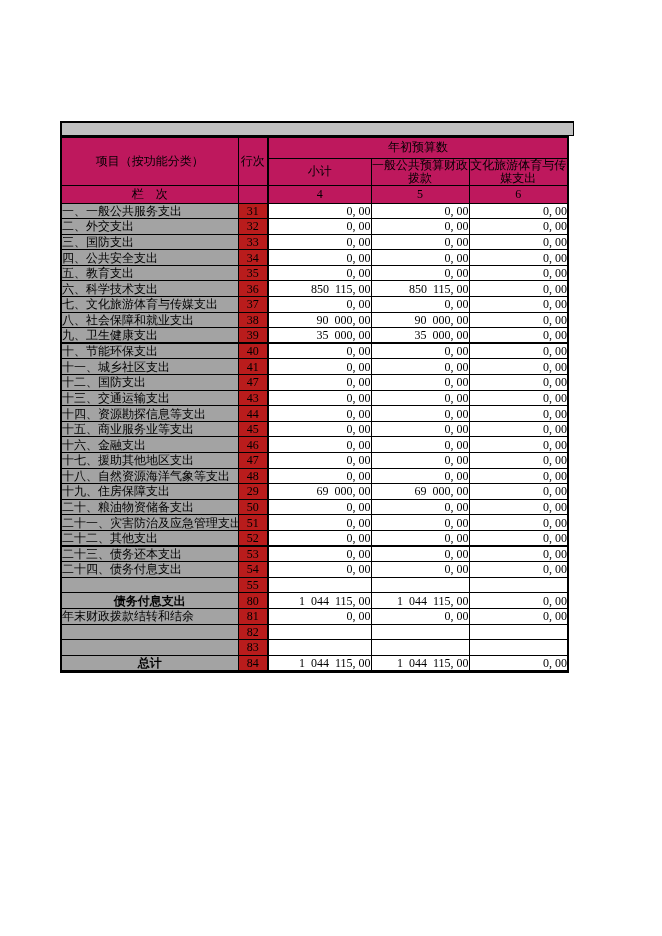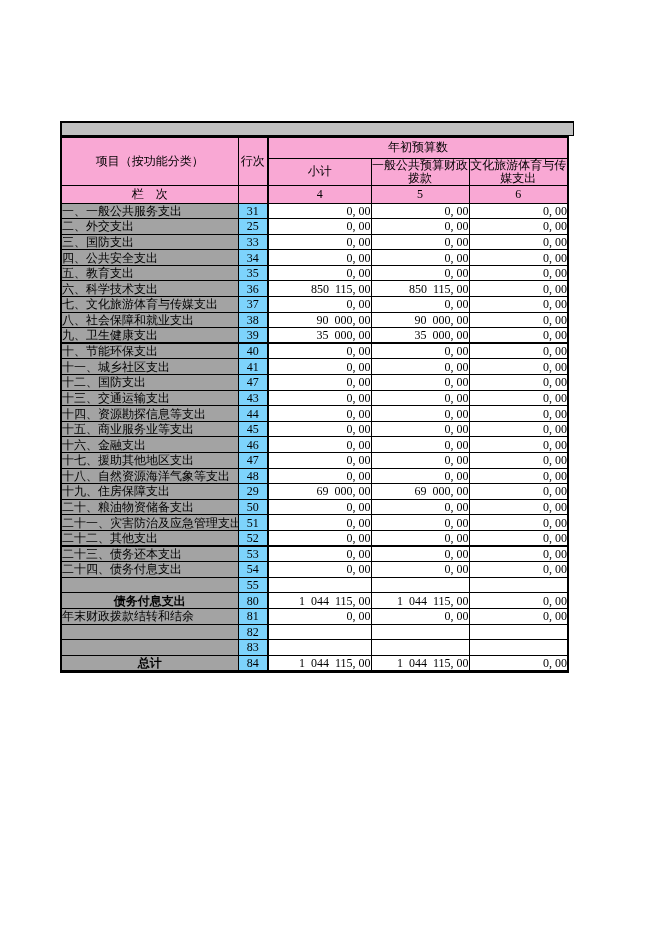--- a/index.html
+++ b/index.html
@@ -16,29 +16,29 @@
   table.budget{
     position:absolute;left:60px;top:136px;width:507px;
     border-collapse:collapse;table-layout:fixed;
     border:2px solid #000;border-bottom-width:3px;
     font-size:12px;
   }
   table.budget th, table.budget td{
     border:1px solid #000;overflow:hidden;vertical-align:middle;
     padding:0;box-sizing:border-box;
   }
-  thead th{background:#f9a8d4;font-weight:normal;text-align:center;line-height:13px;margin-left:36px;}
+  thead th{background:#be185d;font-weight:normal;text-align:center;line-height:13px;margin-left:36px;}
   th.h-group{height:21px;}
   th.h-sub{height:26px;padding:0 4px;}
   tr.lane-row th{height:18px;}
   
   .colsep{border-left-width:2px !important;}
   tbody td{height:15.6px;line-height:14px;}
   td.c-label{background:#a3a3a3;text-align:left;padding-left:2px;white-space:nowrap;}
-  td.c-line{background:#7dd3fc;text-align:center;}
+  td.c-line{background:#b91c1c;text-align:center;}
   td.c-num{background:#ffffff;text-align:right;padding-right:3px;white-space:pre;}
   tr.thick-bottom td{border-bottom-width:2px;}
   td.bold{font-weight:bold;}
   td.center{text-align:center;padding-left:0;}
 </style>
 </head>
 <body>
 
 <div class="top-band"></div>
 
@@ -72,21 +72,21 @@
   <tbody>
       <tr>
         <td class="c-label">一、一般公共服务支出</td>
         <td class="c-line">31</td>
         <td class="c-num colsep">0, 00</td>
         <td class="c-num">0, 00</td>
         <td class="c-num">0, 00</td>
       </tr>
       <tr>
         <td class="c-label">二、外交支出</td>
-        <td class="c-line">25</td>
+        <td class="c-line">32</td>
         <td class="c-num colsep">0, 00</td>
         <td class="c-num">0, 00</td>
         <td class="c-num">0, 00</td>
       </tr>
       <tr>
         <td class="c-label">三、国防支出</td>
         <td class="c-line">33</td>
         <td class="c-num colsep">0, 00</td>
         <td class="c-num">0, 00</td>
         <td class="c-num">0, 00</td>

